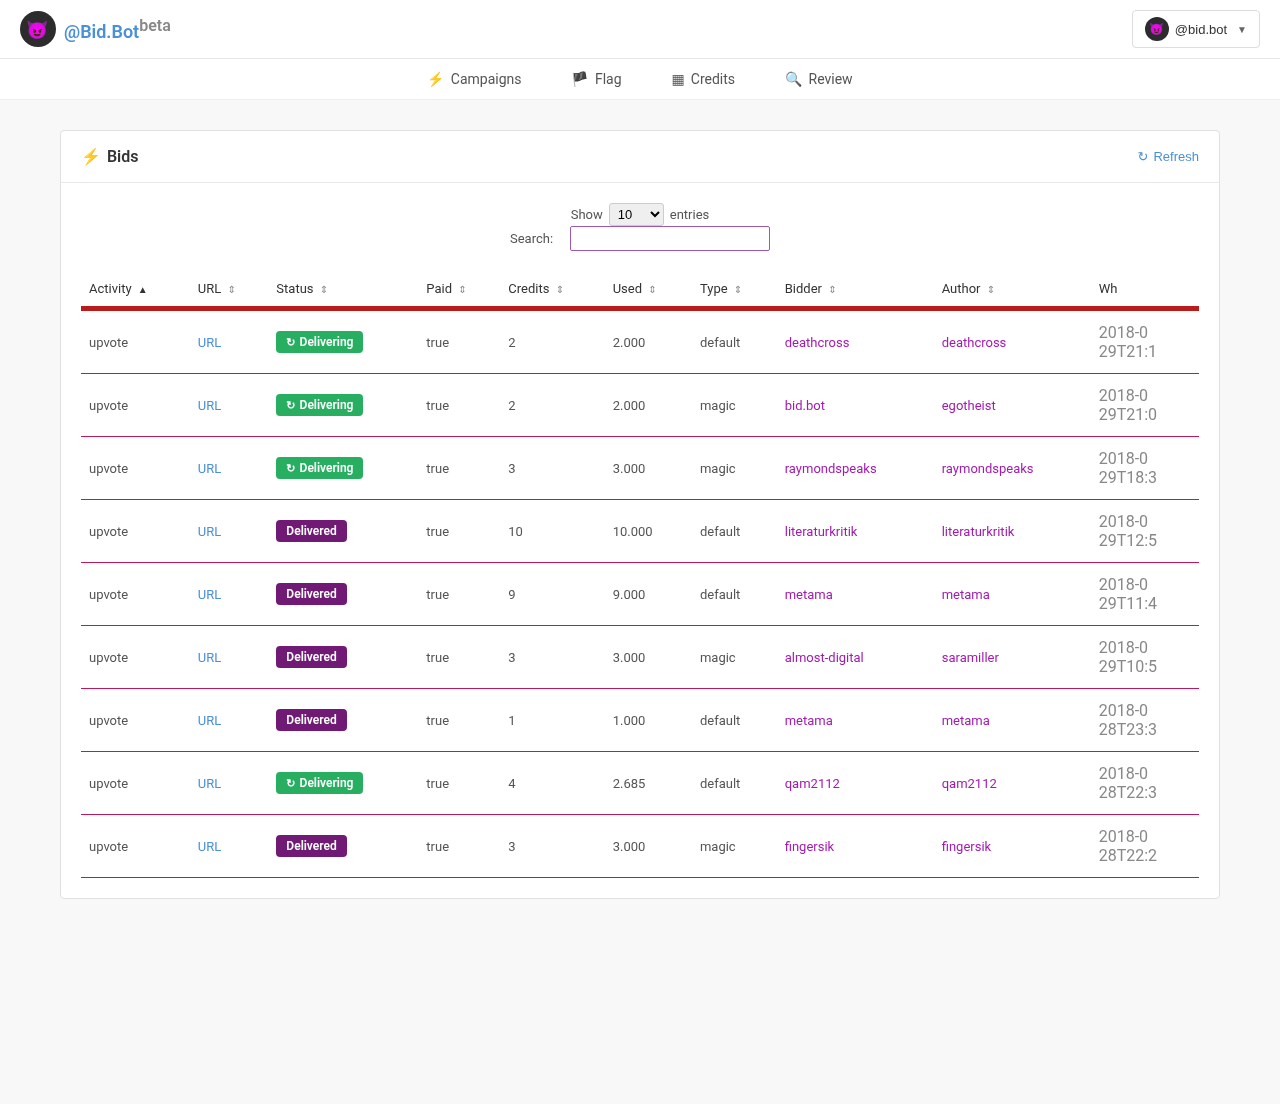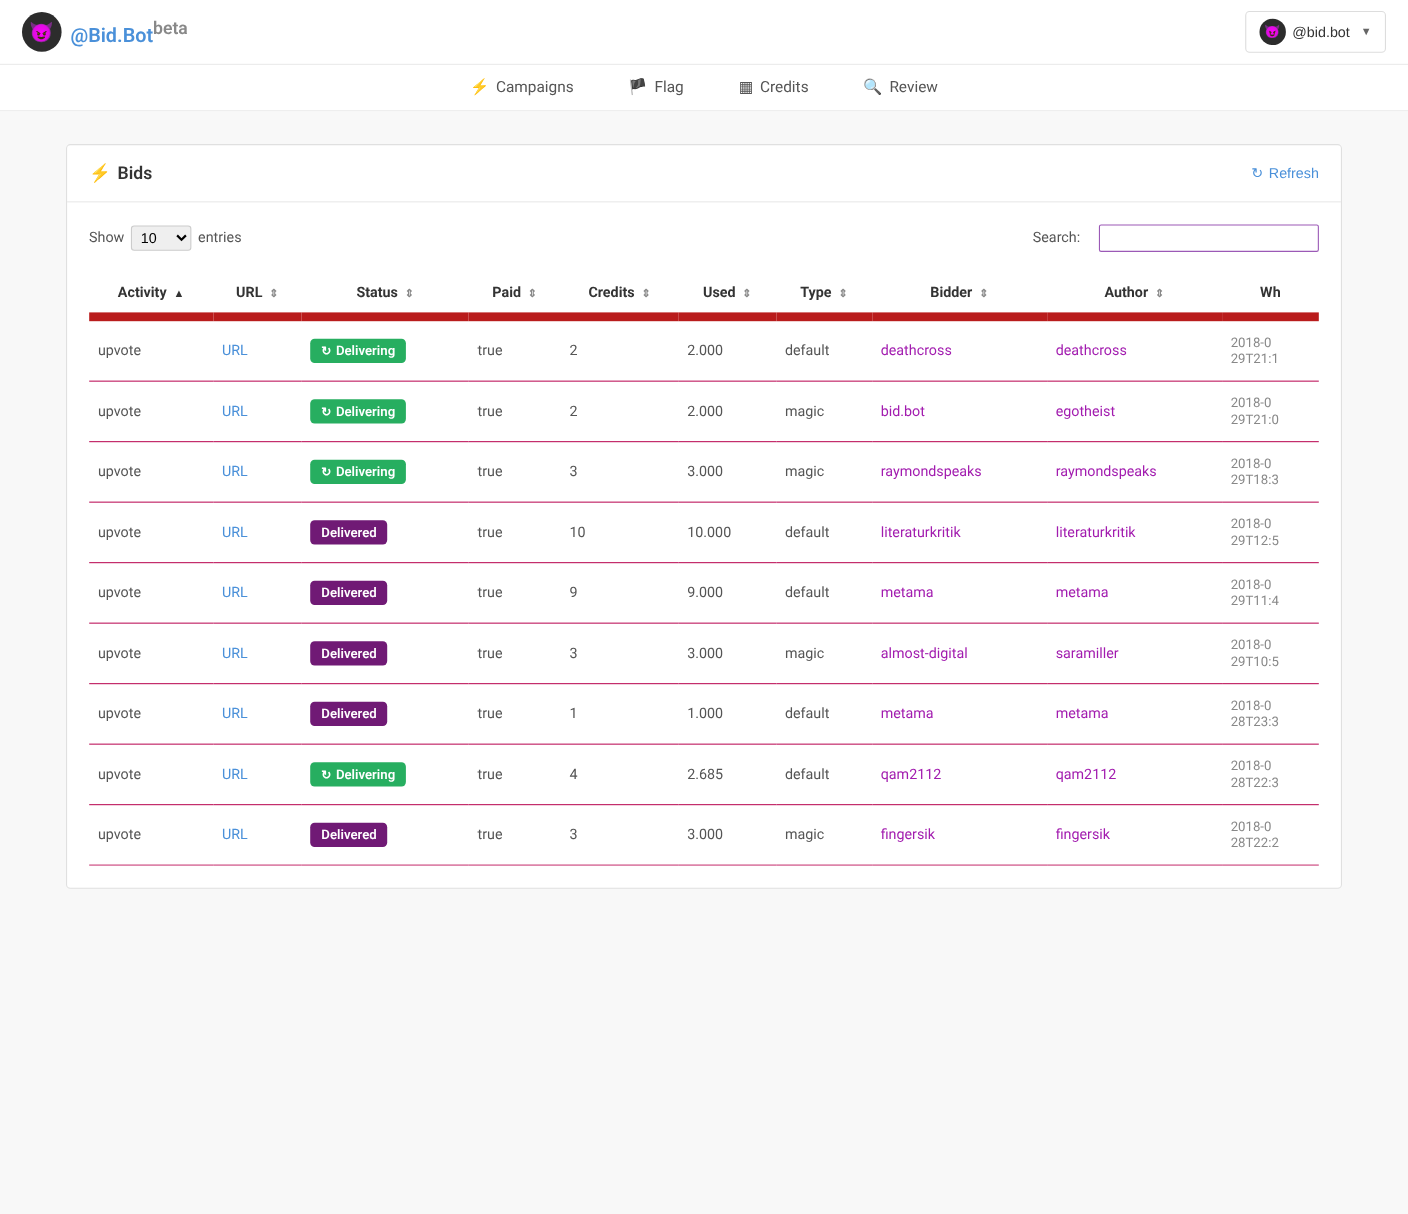--- a/index.html
+++ b/index.html
@@ -136,20 +136,21 @@
     }
 
     .card-body { padding: 20px; }
 
     
     .table-controls {
       display: flex;
       align-items: center;
       justify-content: space-between;
       margin-bottom: 20px;
+      flex-direction: column;
     }
     .show-entries {
       display: flex;
       align-items: center;
       gap: 6px;
       font-size: 13px;
       color: #555;
     }
     .entries-select {
       border: 1px solid #ccc;
@@ -176,23 +177,23 @@
 
     
     .table-wrapper { overflow-x: auto; }
     table {
       width: 100%;
       border-collapse: collapse;
       font-size: 13px;
     }
     thead th {
       padding: 10px 8px;
-      text-align: center;
-      border-bottom: 8px solid #b91c1c;
-      font-weight: 700;
+      text-align: left;
+      border-bottom: 5px solid #b91c1c;
+      font-weight: 400;
       color: #333;
       white-space: nowrap;
       font-size: 13px;
     }
     thead th .sort-icon {
       font-size: 10px;
       color: #888;
       margin-left: 3px;
     }
     thead th .sort-asc {
@@ -232,21 +233,21 @@
     .badge-icon { font-size: 11px; }
 
     .bidder-link {
       color: #a21caf;
       text-decoration: none;
       cursor: pointer;
     }
 
     .timestamp {
       color: #888;
-      font-size: 12px;
+      font-size: 16px;
       white-space: nowrap;
     }
   </style>
 </head>
 <body>
 
 <div class="header">
   <div class="header-logo">
     <div class="logo-icon">
       <span>😈</span>

